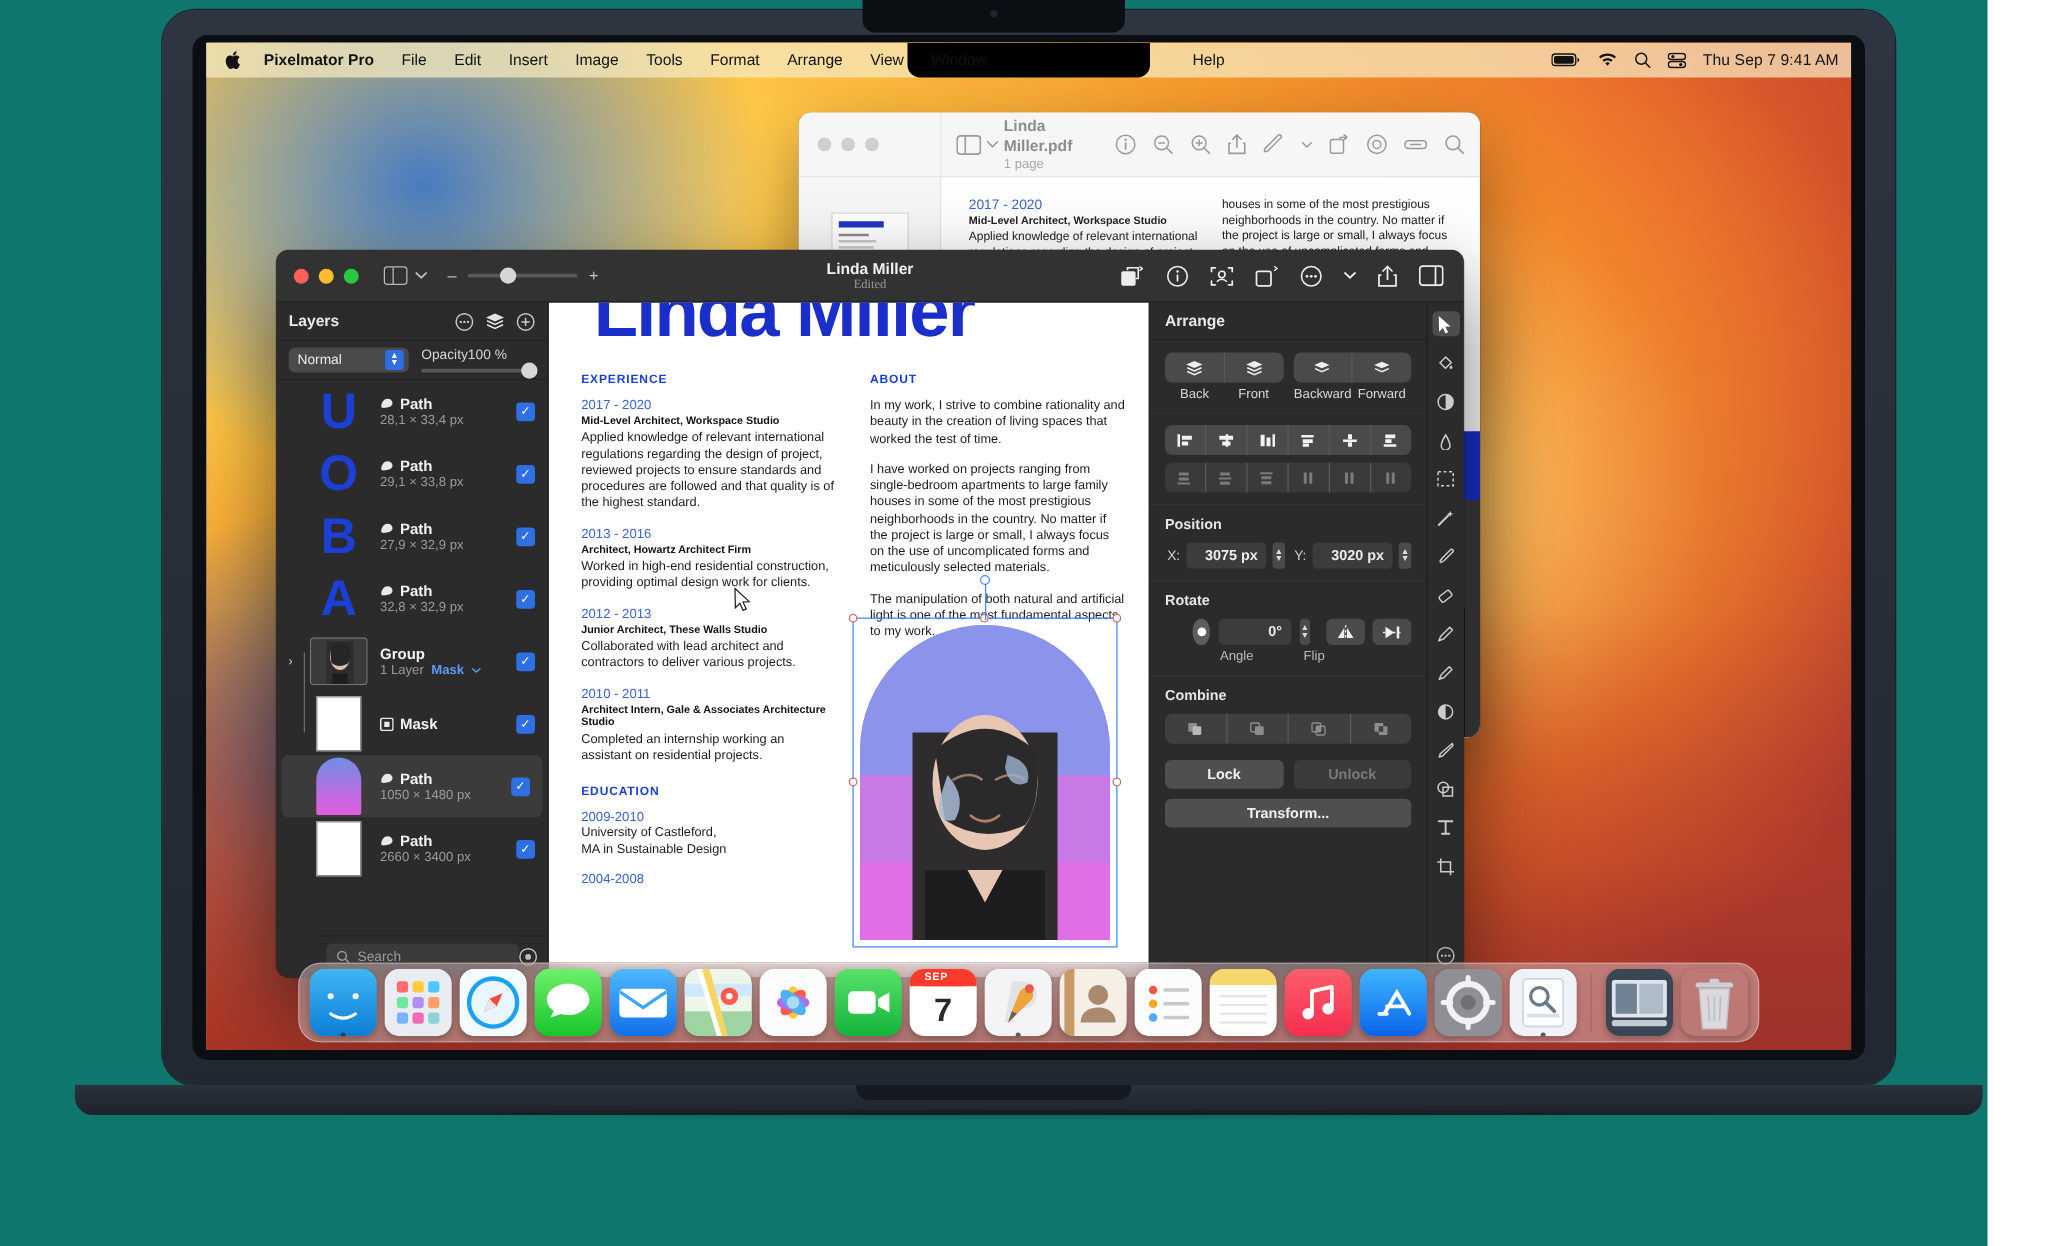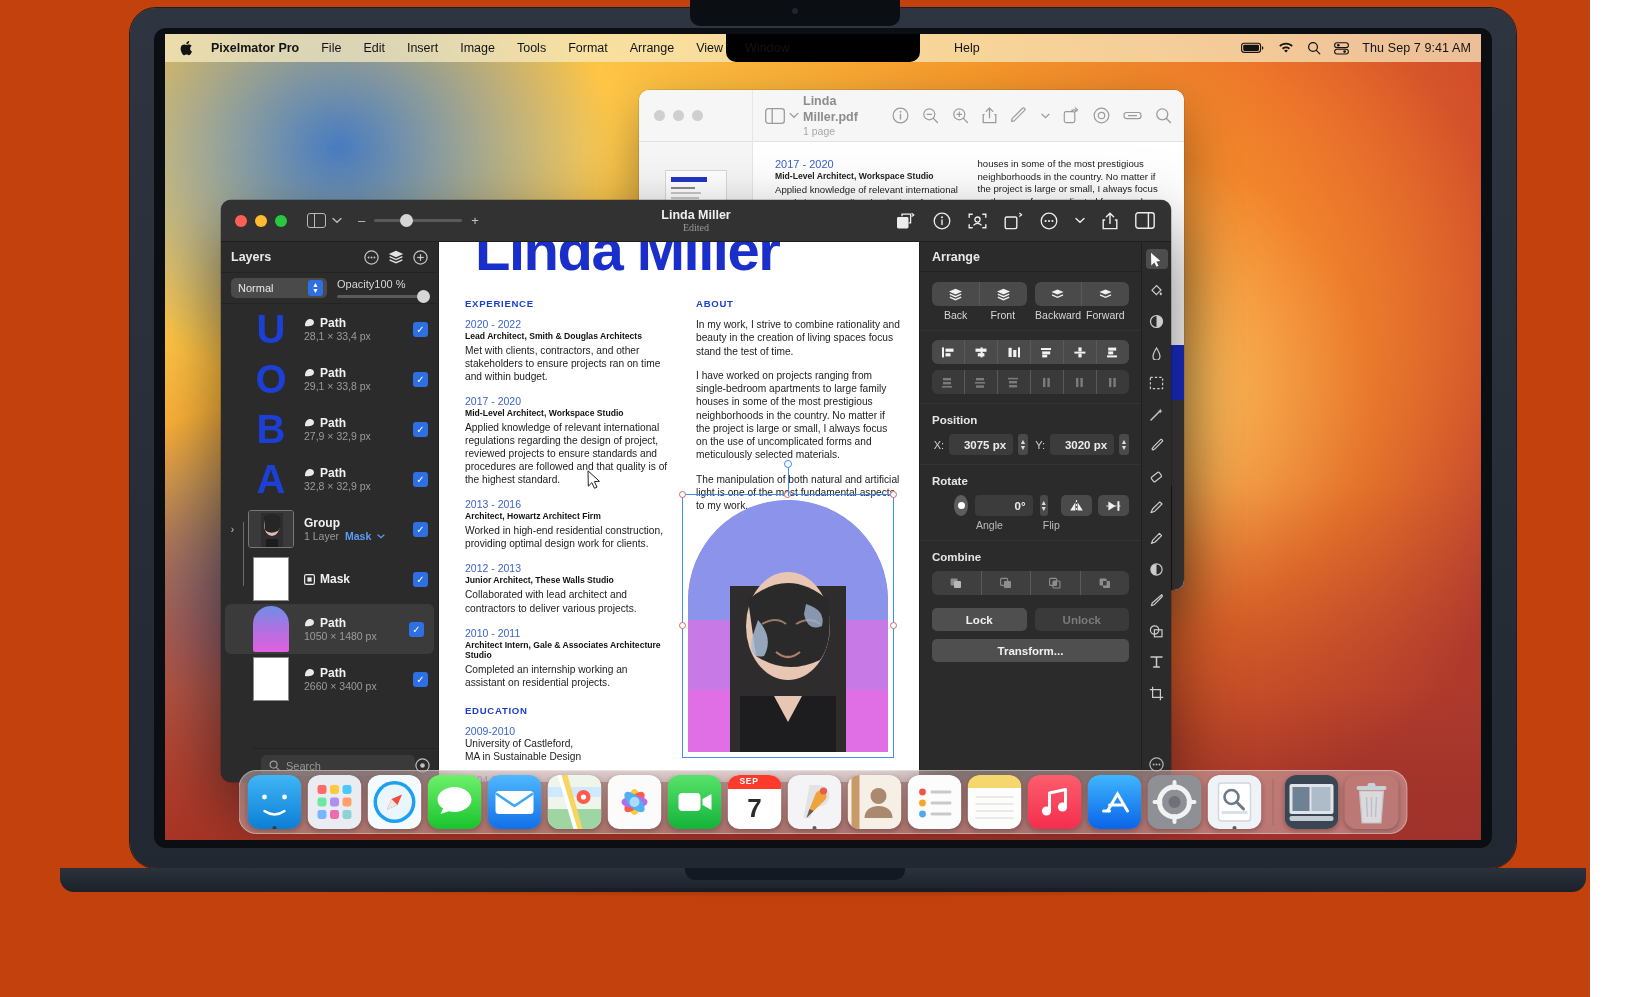--- a/index.html
+++ b/index.html
@@ -1,20 +1,20 @@
 <!DOCTYPE html>
 <html><head>
 <meta charset="utf-8">
 <style>
   * { margin:0; padding:0; box-sizing:border-box; }
   html,body { width:1646px; height:997px; overflow:hidden; background:#ffffff; }
   body { font-family:"Liberation Sans", sans-serif; -webkit-font-smoothing:antialiased; }
 
   
-  #stage { position:relative; width:1590px; height:997px; background:#c2410c; }
+  #stage { position:relative; width:1590px; height:997px; background:#0f766e; }
 
   .laptop-body {
     position:absolute; left:130px; top:8px; width:1386px; height:860px;
     background:linear-gradient(#2e3540,#222831);
     border-radius:26px;
     box-shadow:0 0 0 1px #1b2028;
   }
   .laptop-inner {
     position:absolute; left:154px; top:28px; width:1338px; height:820px;
     background:#0b0e13; border-radius:12px;
@@ -788,25 +788,20 @@
 
         <div class="canvas-area">
           <div class="doc-page">
             <div class="doc-title">Linda Miller</div>
 
             <div class="doc-cols">
               <div class="dc">
                 <div class="sec-h">EXPERIENCE</div>
 
                 <div>
-                  <div class="job-date">2020 - 2022</div>
-                  <div class="job-role">Lead Architect, Smith &amp; Douglas Architects</div>
-                  <div class="job-desc">Met with clients, contractors, and other stakeholders to ensure projects ran on time and within budget.</div>
-                </div>
-                <div>
                   <div class="job-date">2017 - 2020</div>
                   <div class="job-role">Mid-Level Architect, Workspace Studio</div>
                   <div class="job-desc">Applied knowledge of relevant international regulations regarding the design of project, reviewed projects to ensure standards and procedures are followed and that quality is of the highest standard.</div>
                 </div>
                 <div>
                   <div class="job-date">2013 - 2016</div>
                   <div class="job-role">Architect, Howartz Architect Firm</div>
                   <div class="job-desc">Worked in high-end residential construction, providing optimal design work for clients.</div>
                 </div>
                 <div>
@@ -829,21 +824,21 @@
                   </div>
                 </div>
                 <div>
                   <div class="edu-date">2004-2008</div>
 
                 </div>
               </div>
 
               <div class="dc">
                 <div class="sec-h">ABOUT</div>
-                <div class="ab-p">In my work, I strive to combine rationality and beauty in the creation of living spaces focus stand the test of time.</div>
+                <div class="ab-p">In my work, I strive to combine rationality and beauty in the creation of living spaces that worked the test of time.</div>
                 <div class="ab-p">I have worked on projects ranging from single-bedroom apartments to large family houses in some of the most prestigious neighborhoods in the country. No matter if the project is large or small, I always focus on the use of uncomplicated forms and meticulously selected materials.</div>
                 <div class="ab-p">The manipulation of both natural and artificial light is one of the most fundamental aspects to my work.</div>
               </div>
             </div>
 
             <div class="photo-frame">
               <div class="photo-shape">
                 <svg width="200" height="252" viewBox="0 0 200 252" style="position:absolute;left:0;top:0">
                   <defs>
                       <clipPath id="arch">

